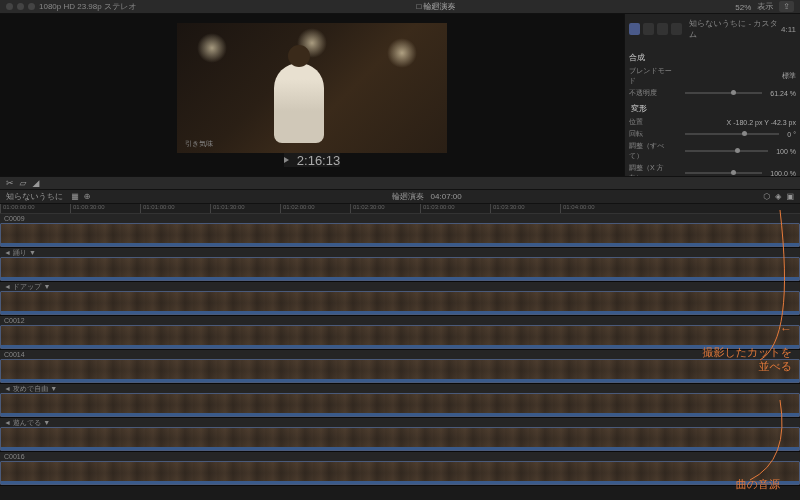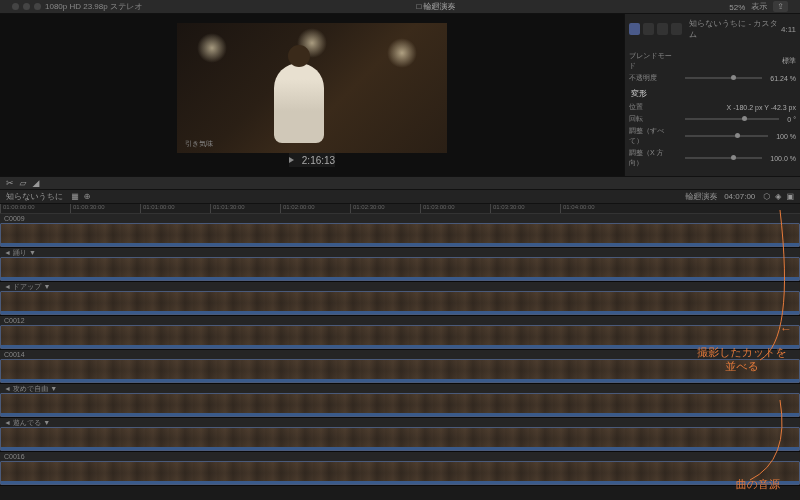--- a/index.html
+++ b/index.html
@@ -1,50 +1,50 @@
 <!DOCTYPE html>
 <html><head>
 <meta charset="utf-8">
 <style>
 *{margin:0;padding:0;box-sizing:border-box;font-family:-apple-system,"Hiragino Sans",sans-serif}
 body{background:#1a1a1a;color:#999;font-size:9px;width:800px;height:500px;overflow:hidden;position:relative}
-.topbar{height:14px;background:#2a2a2a;display:flex;align-items:center;padding:0 12px;gap:4px;border-bottom:1px solid #111}
+.topbar{height:14px;background:#2a2a2a;display:flex;align-items:center;padding:0 6px;gap:4px;border-bottom:1px solid #111}
 .traffic{display:flex;gap:4px}
 .traffic span{width:7px;height:7px;border-radius:50%;background:#444}
 .topbar-label{font-size:8px;color:#888}
 .topbar-center{flex:1;text-align:center;font-size:8px;color:#aaa}
 .topbar-right{display:flex;gap:6px;align-items:flex-end;font-size:8px}
 .topbar-btn{background:#3a3a3a;padding:1px 4px;border-radius:2px}
 .main{display:flex;height:162px}
 .viewer{flex:1;background:#0f0f0f;display:flex;flex-direction:column;align-items:center;justify-content:center;position:relative}
 .video-frame{width:270px;height:130px;background:linear-gradient(135deg,#1a1410 0%,#2a1f15 40%,#3a2a1a 60%,#2a1f15 100%);position:relative;overflow:hidden}
 .stage-light{position:absolute;width:30px;height:30px;background:radial-gradient(circle,rgba(255,240,200,0.6) 0%,transparent 70%);border-radius:50%}
 .person{position:absolute;bottom:10px;left:45%;width:50px;height:80px;background:linear-gradient(180deg,#e8e0d0 20%,#d0c8b8 60%);border-radius:25px 25px 8px 8px;transform:translateX(-50%)}
 .person::before{content:"";position:absolute;top:-18px;left:50%;transform:translateX(-50%);width:22px;height:22px;background:#3a2a1a;border-radius:50%}
 .viewer-label{position:absolute;bottom:4px;left:8px;font-size:7px;color:#888}
-.timecode-bar{height:14px;background:#1a1a1a;display:flex;align-items:center;justify-content:center;gap:8px;font-size:10px;color:#aaa}
+.timecode-bar{height:14px;background:#1a1a1a;display:flex;align-items:center;justify-content:center;gap:8px;font-size:13px;color:#aaa}
 .play-icon{width:0;height:0;border-left:5px solid #888;border-top:3px solid transparent;border-bottom:3px solid transparent}
 .inspector{width:176px;background:#222;border-left:1px solid #111;padding:4px;font-size:8px;overflow:hidden}
 .insp-tabs{display:flex;gap:3px;margin-bottom:10px;align-items:center}
 .insp-tab{width:12px;height:12px;background:#333;border-radius:2px}
 .insp-tab.active{background:#4a5a8a}
 .insp-title{font-size:8px;color:#888;margin-left:4px}
 .insp-time{margin-left:auto;font-size:8px}
 .insp-section{margin-bottom:2px}
 .insp-header{color:#ccc;padding:2px 0;font-size:8px}
 .insp-row{display:flex;align-items:center;padding:1px 0;gap:4px}
 .insp-label{width:48px;color:#888;font-size:7px}
 .insp-val{color:#aaa;font-size:7px;margin-left:auto}
 .insp-check{width:8px;height:8px;background:#4a5a8a;border-radius:2px;margin-right:2px}
 .slider{flex:1;height:2px;background:#444;position:relative;margin:0 4px}
 .slider::after{content:"";position:absolute;width:5px;height:5px;background:#888;border-radius:50%;top:-2px;left:60%}
 .toolbar{height:14px;background:#2a2a2a;display:flex;align-items:center;padding:0 6px;gap:6px;border-top:1px solid #111;border-bottom:1px solid #111}
 .timeline-header{height:14px;background:#232323;display:flex;align-items:center;padding:0 6px;gap:8px;font-size:8px;border-bottom:1px solid #111}
 .th-icons{display:flex;gap:5px}
-.th-center{flex:1;text-align:right}
+.th-center{flex:1;text-align:center}
 .timeline{height:282px;background:#1a1a1a;overflow:hidden;position:relative}
 .ruler{height:10px;background:#1f1f1f;border-bottom:1px solid #333;position:relative}
 .ruler-tick{position:absolute;top:0;font-size:6px;color:#666;border-left:1px solid #444;height:100%;padding-left:2px}
 .track{border-bottom:1px solid #0a0a0a}
 .track-label{height:9px;background:#252525;padding:0 4px;font-size:7px;color:#888;display:flex;align-items:center}
 .track-clips{height:24px;background:#151515;display:flex;position:relative}
 .clip{height:100%;background:linear-gradient(180deg,#3a3028 0%,#2a2420 50%,#3a3028 100%);border:1px solid #4a5a7a;border-radius:1px;position:relative;overflow:hidden}
 .clip::before{content:"";position:absolute;inset:0;background:repeating-linear-gradient(90deg,rgba(80,60,40,0.4) 0px,rgba(120,90,60,0.3) 8px,rgba(60,45,30,0.4) 16px,rgba(100,75,50,0.3) 24px)}
 .clip-bar{position:absolute;bottom:0;left:0;right:0;height:3px;background:#3a5a8a}
 .annotation{position:absolute;color:#e67a3a;font-size:11px;pointer-events:none}
@@ -85,20 +85,21 @@
   <div class="inspector">
     <div class="insp-tabs">
       <span class="insp-tab active"></span>
       <span class="insp-tab"></span>
       <span class="insp-tab"></span>
       <span class="insp-tab"></span>
       <span class="insp-title">知らないうちに - カスタム</span>
       <span class="insp-time">4:11</span>
     </div>
     <div class="insp-section">
+      <div class="insp-header">合成</div>
       <div class="insp-row">
           <span class="insp-label">ブレンドモード</span>
           <span class="insp-val">標準</span>
         </div>
       <div class="insp-row">
           <span class="insp-label">不透明度</span>
           <div class="slider"></div>
           <span class="insp-val">61.24 %</span>
         </div>
     </div>
@@ -224,18 +225,18 @@
           <div class="clip" style="width: 100%;">
             <div class="clip-bar"></div>
           </div>
         </div>
       </div>
     </div>
 
 </div>
 
 <div class="annotation" style="right:8px;top:320px"><span class="arrow-left">←</span></div>
-<div class="annotation" style="right:8px;top:345px;writing-mode:horizontal-tb;width:100px;text-align:center;line-height:1.3">撮影したカットを並べる</div>
+<div class="annotation" style="right:8px;top:345px;writing-mode:horizontal-tb;width:100px;text-align:right;line-height:1.3">撮影したカットを並べる</div>
 <div class="annotation" style="right:20px;bottom:8px">曲の音源</div>
 <svg style="position:absolute;right:0;top:200px;width:140px;height:290px;pointer-events:none">
   <path d="M 120 10 Q 135 140 100 160" stroke="#e67a3a" fill="none" stroke-width="1"></path>
   <path d="M 120 200 Q 130 260 90 280" stroke="#e67a3a" fill="none" stroke-width="1"></path>
 </svg>
 
 </body></html>

